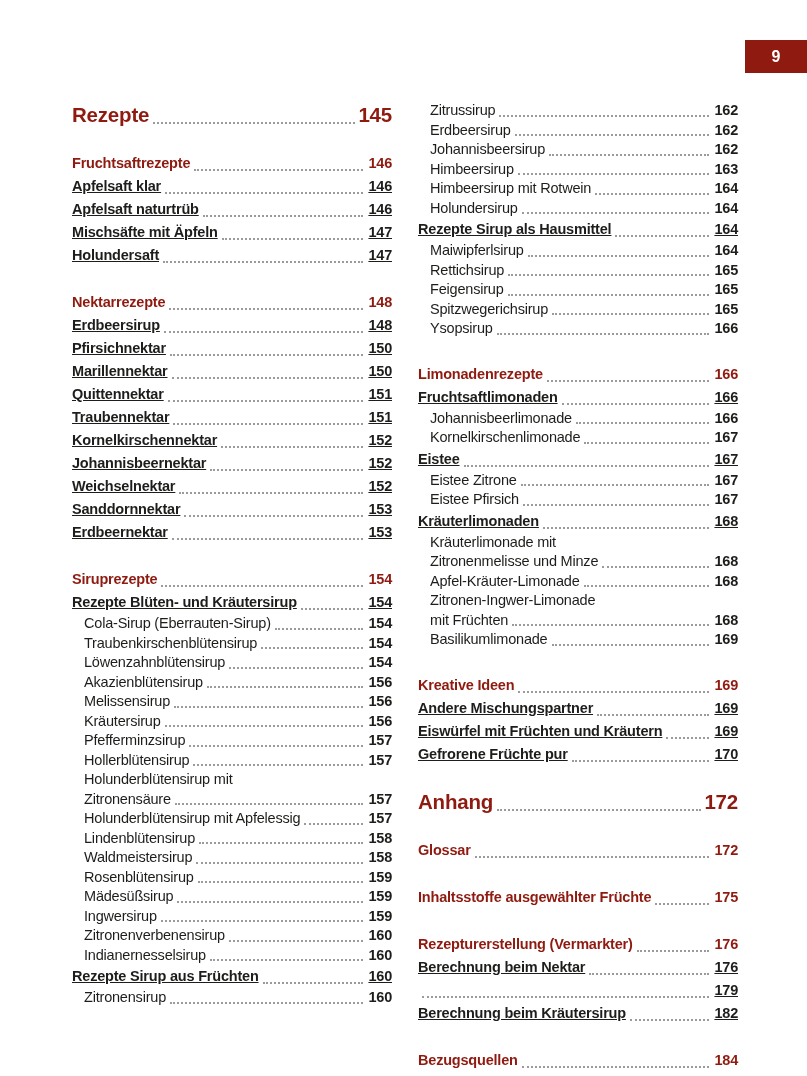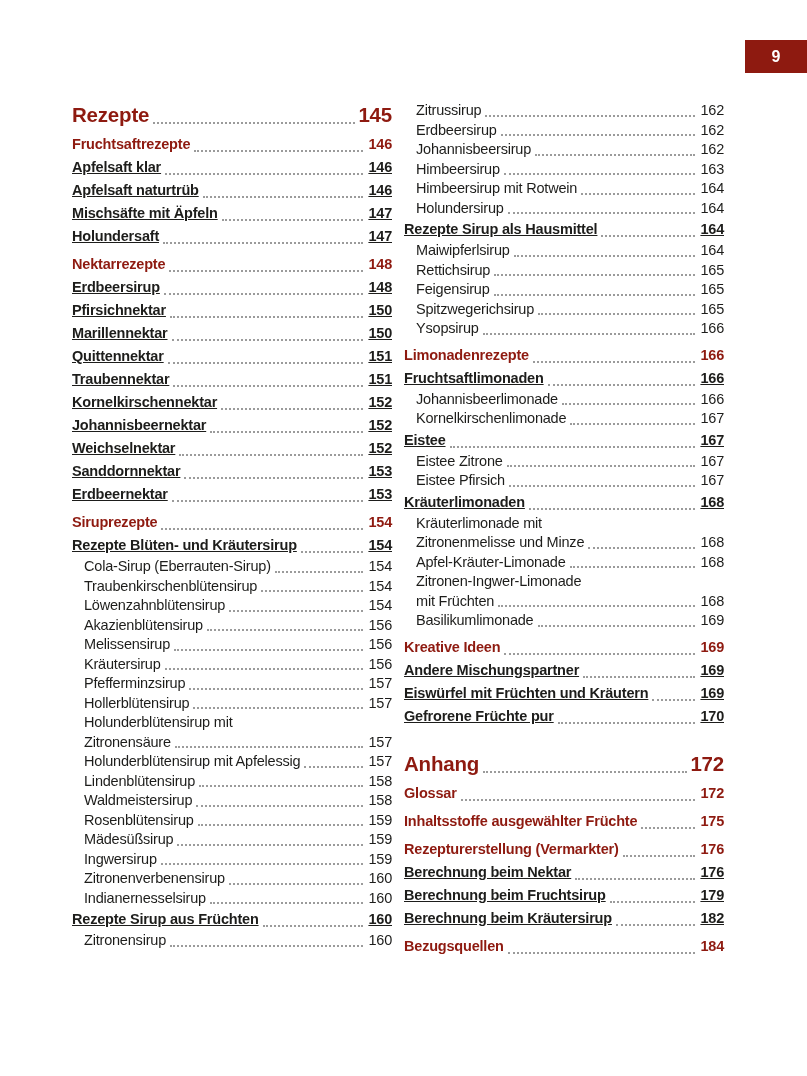--- a/index.html
+++ b/index.html
@@ -19,37 +19,37 @@
   .badge{
     position:absolute;top:40px;right:0;
     width:62px;height:33px;
     background:var(--accent);
     color:#ffffff;
     display:flex;align-items:center;justify-content:center;
     font-weight:bold;font-size:16px;
   }
   .content{
     position:absolute;top:101px;left:72px;
-    display:flex;gap:12px;
+    display:flex;gap:26px;
   }
   .col{width:320px;}
   .entry{font-size:14.5px;letter-spacing:-0.2px;}
   .entry .row{display:flex;align-items:flex-end;}
   .lab{white-space:nowrap;}
   .line{white-space:nowrap;}
   .dots{
     flex:1;min-width:8px;
     border-bottom:2px dotted var(--dots);
     margin:0 3px 4px 4px;
   }
   .pg{min-width:26px;text-align:right;font-weight:bold;}
   .bold{font-weight:bold;line-height:23px;text-decoration:underline;}
   .plain{font-weight:normal;line-height:19.5px;padding-left:12px;}
-  .plain .pg{font-weight:normal;}
-  .red{color:var(--accent);font-weight:bold;line-height:23px;margin-top:5px;}
+  .plain .pg{font-weight:bold;}
+  .red{color:var(--accent);font-weight:bold;line-height:23px;margin-top:24px;}
   .h1{color:var(--accent);font-weight:bold;font-size:20.5px;line-height:27px;margin-top:22px;margin-bottom:3px;}
   .entry:first-child{margin-top:0;}
 </style>
 </head>
 <body>
 
 <div class="page">
   <div class="badge">9</div>
   <div class="content">
     <div class="col">
@@ -550,21 +550,20 @@
         </div>
         <div class="entry bold">
           <div class="row">
             <span class="lab">Berechnung beim Nektar</span>
             <span class="dots"></span>
             <span class="pg">176</span>
           </div>
         </div>
         <div class="entry bold">
           <div class="row">
-            <span class="lab">Berechnung beim Fruchtsirup</span>
             <span class="dots"></span>
             <span class="pg">179</span>
           </div>
         </div>
         <div class="entry bold">
           <div class="row">
             <span class="lab">Berechnung beim Kräutersirup</span>
             <span class="dots"></span>
             <span class="pg">182</span>
           </div>

